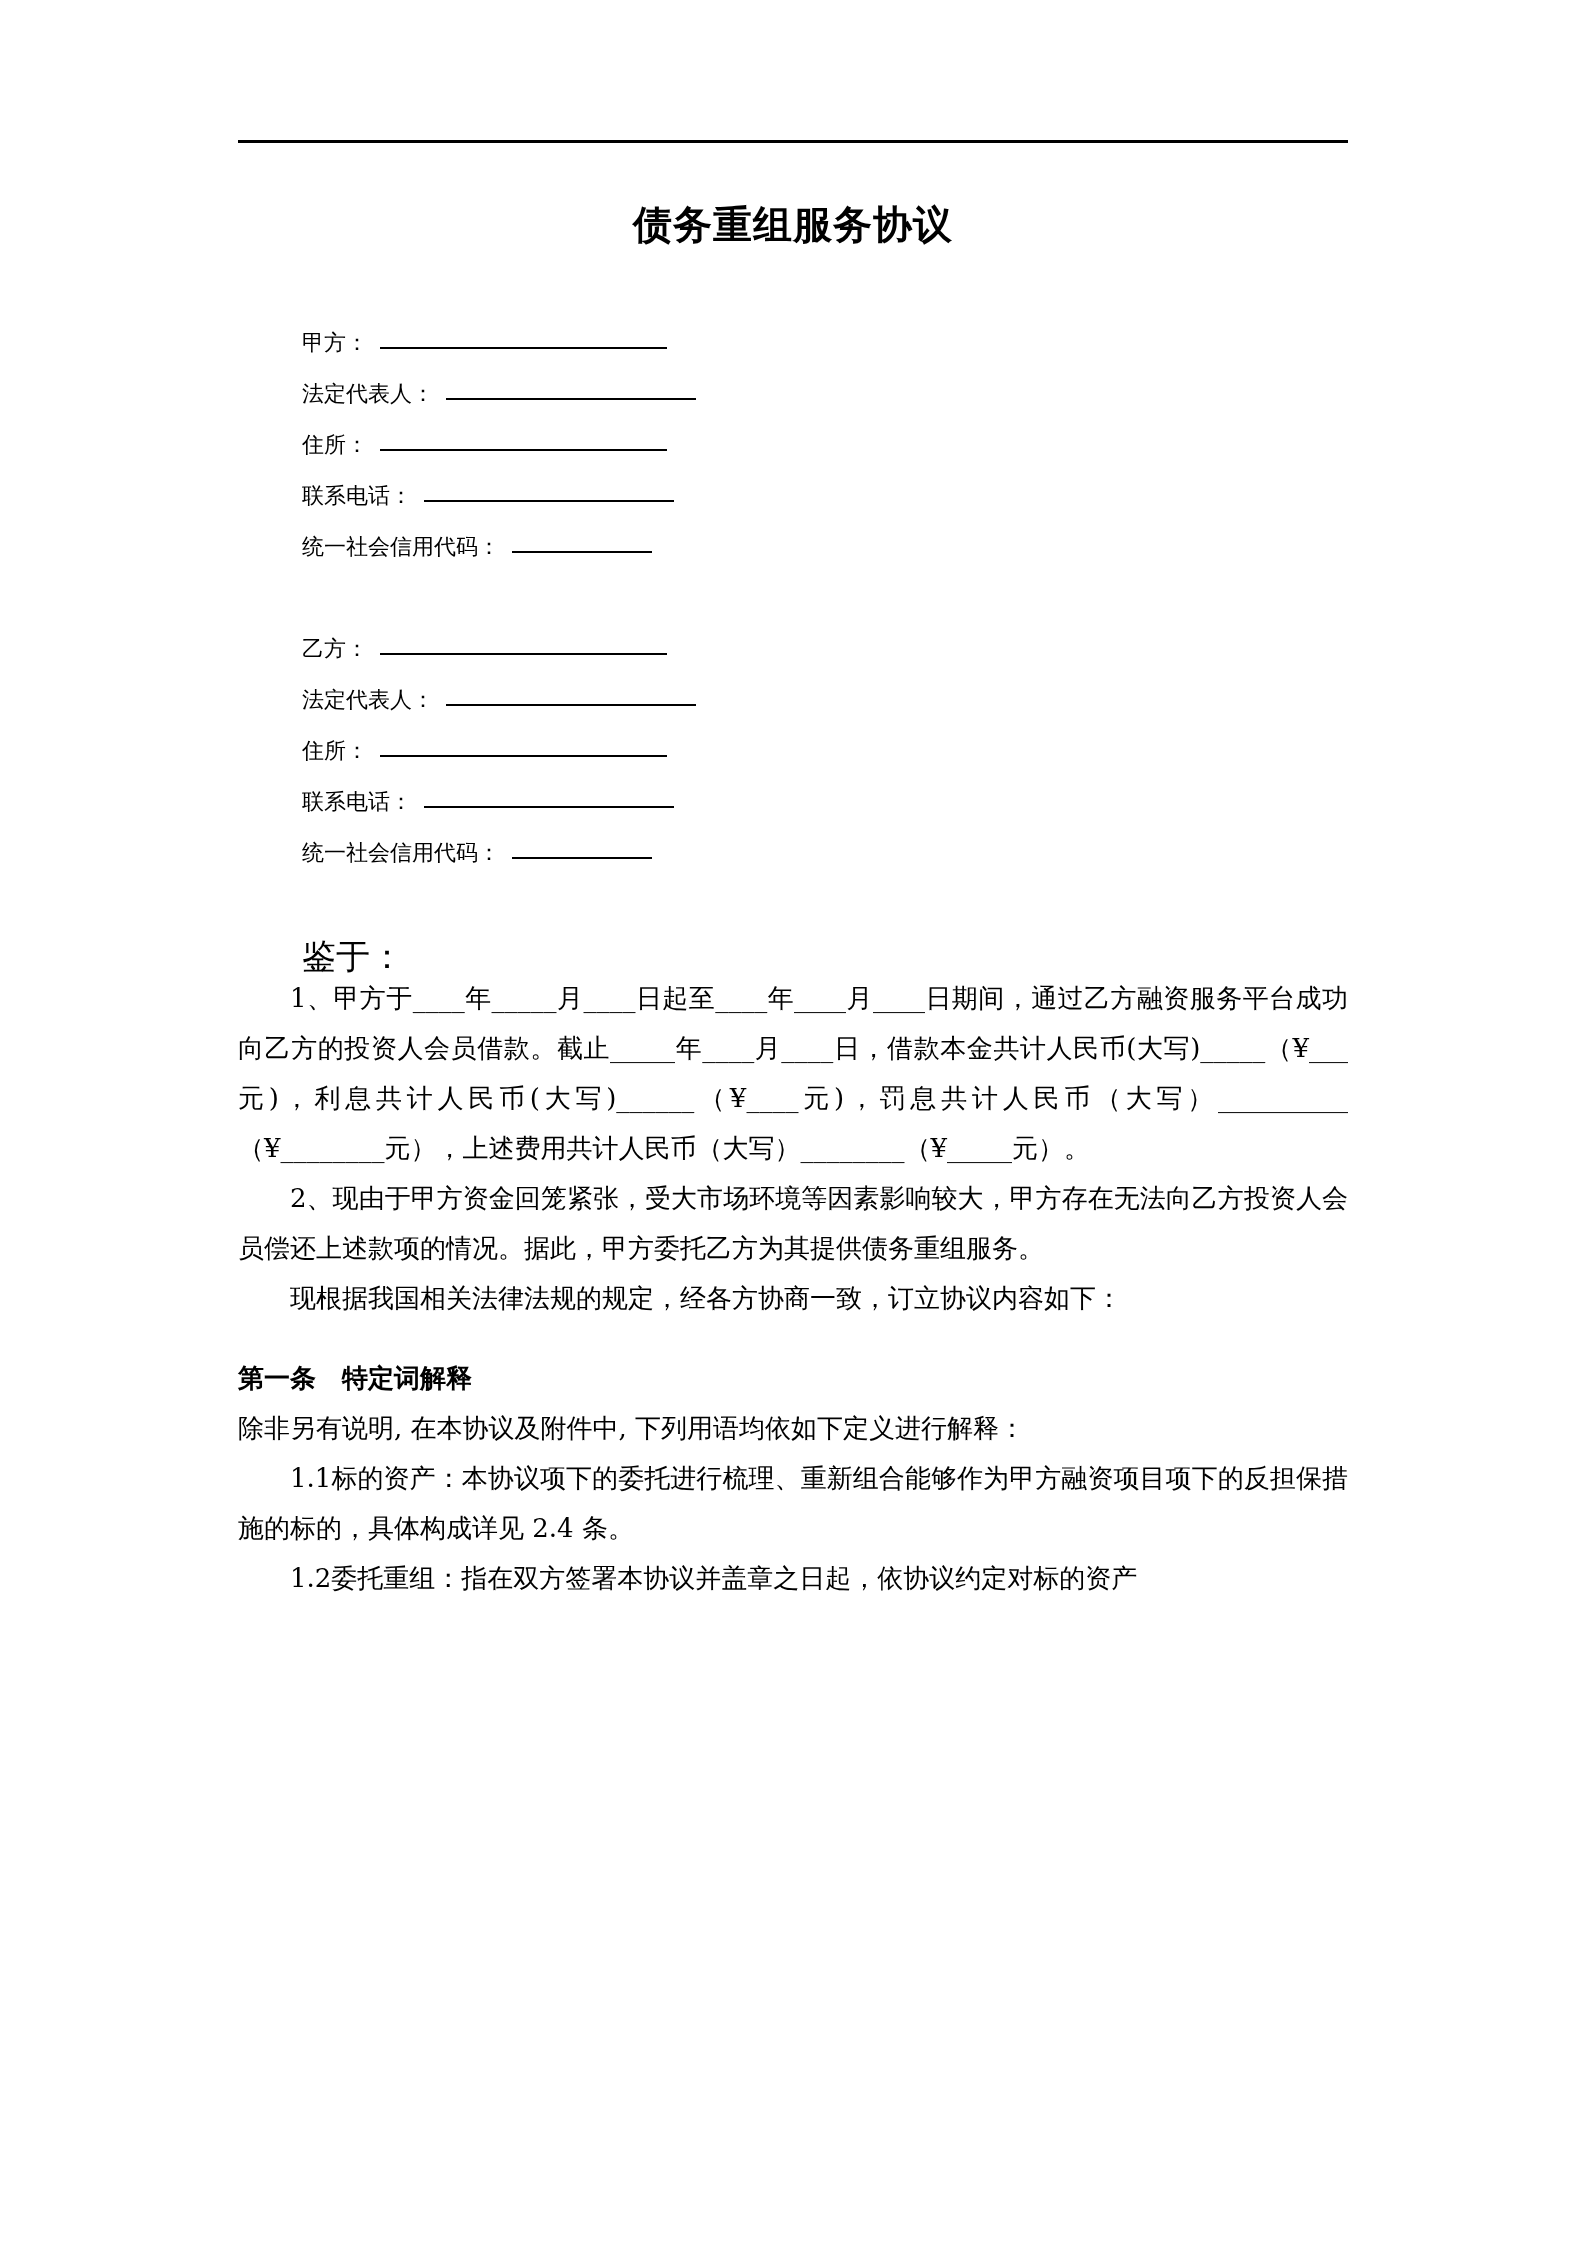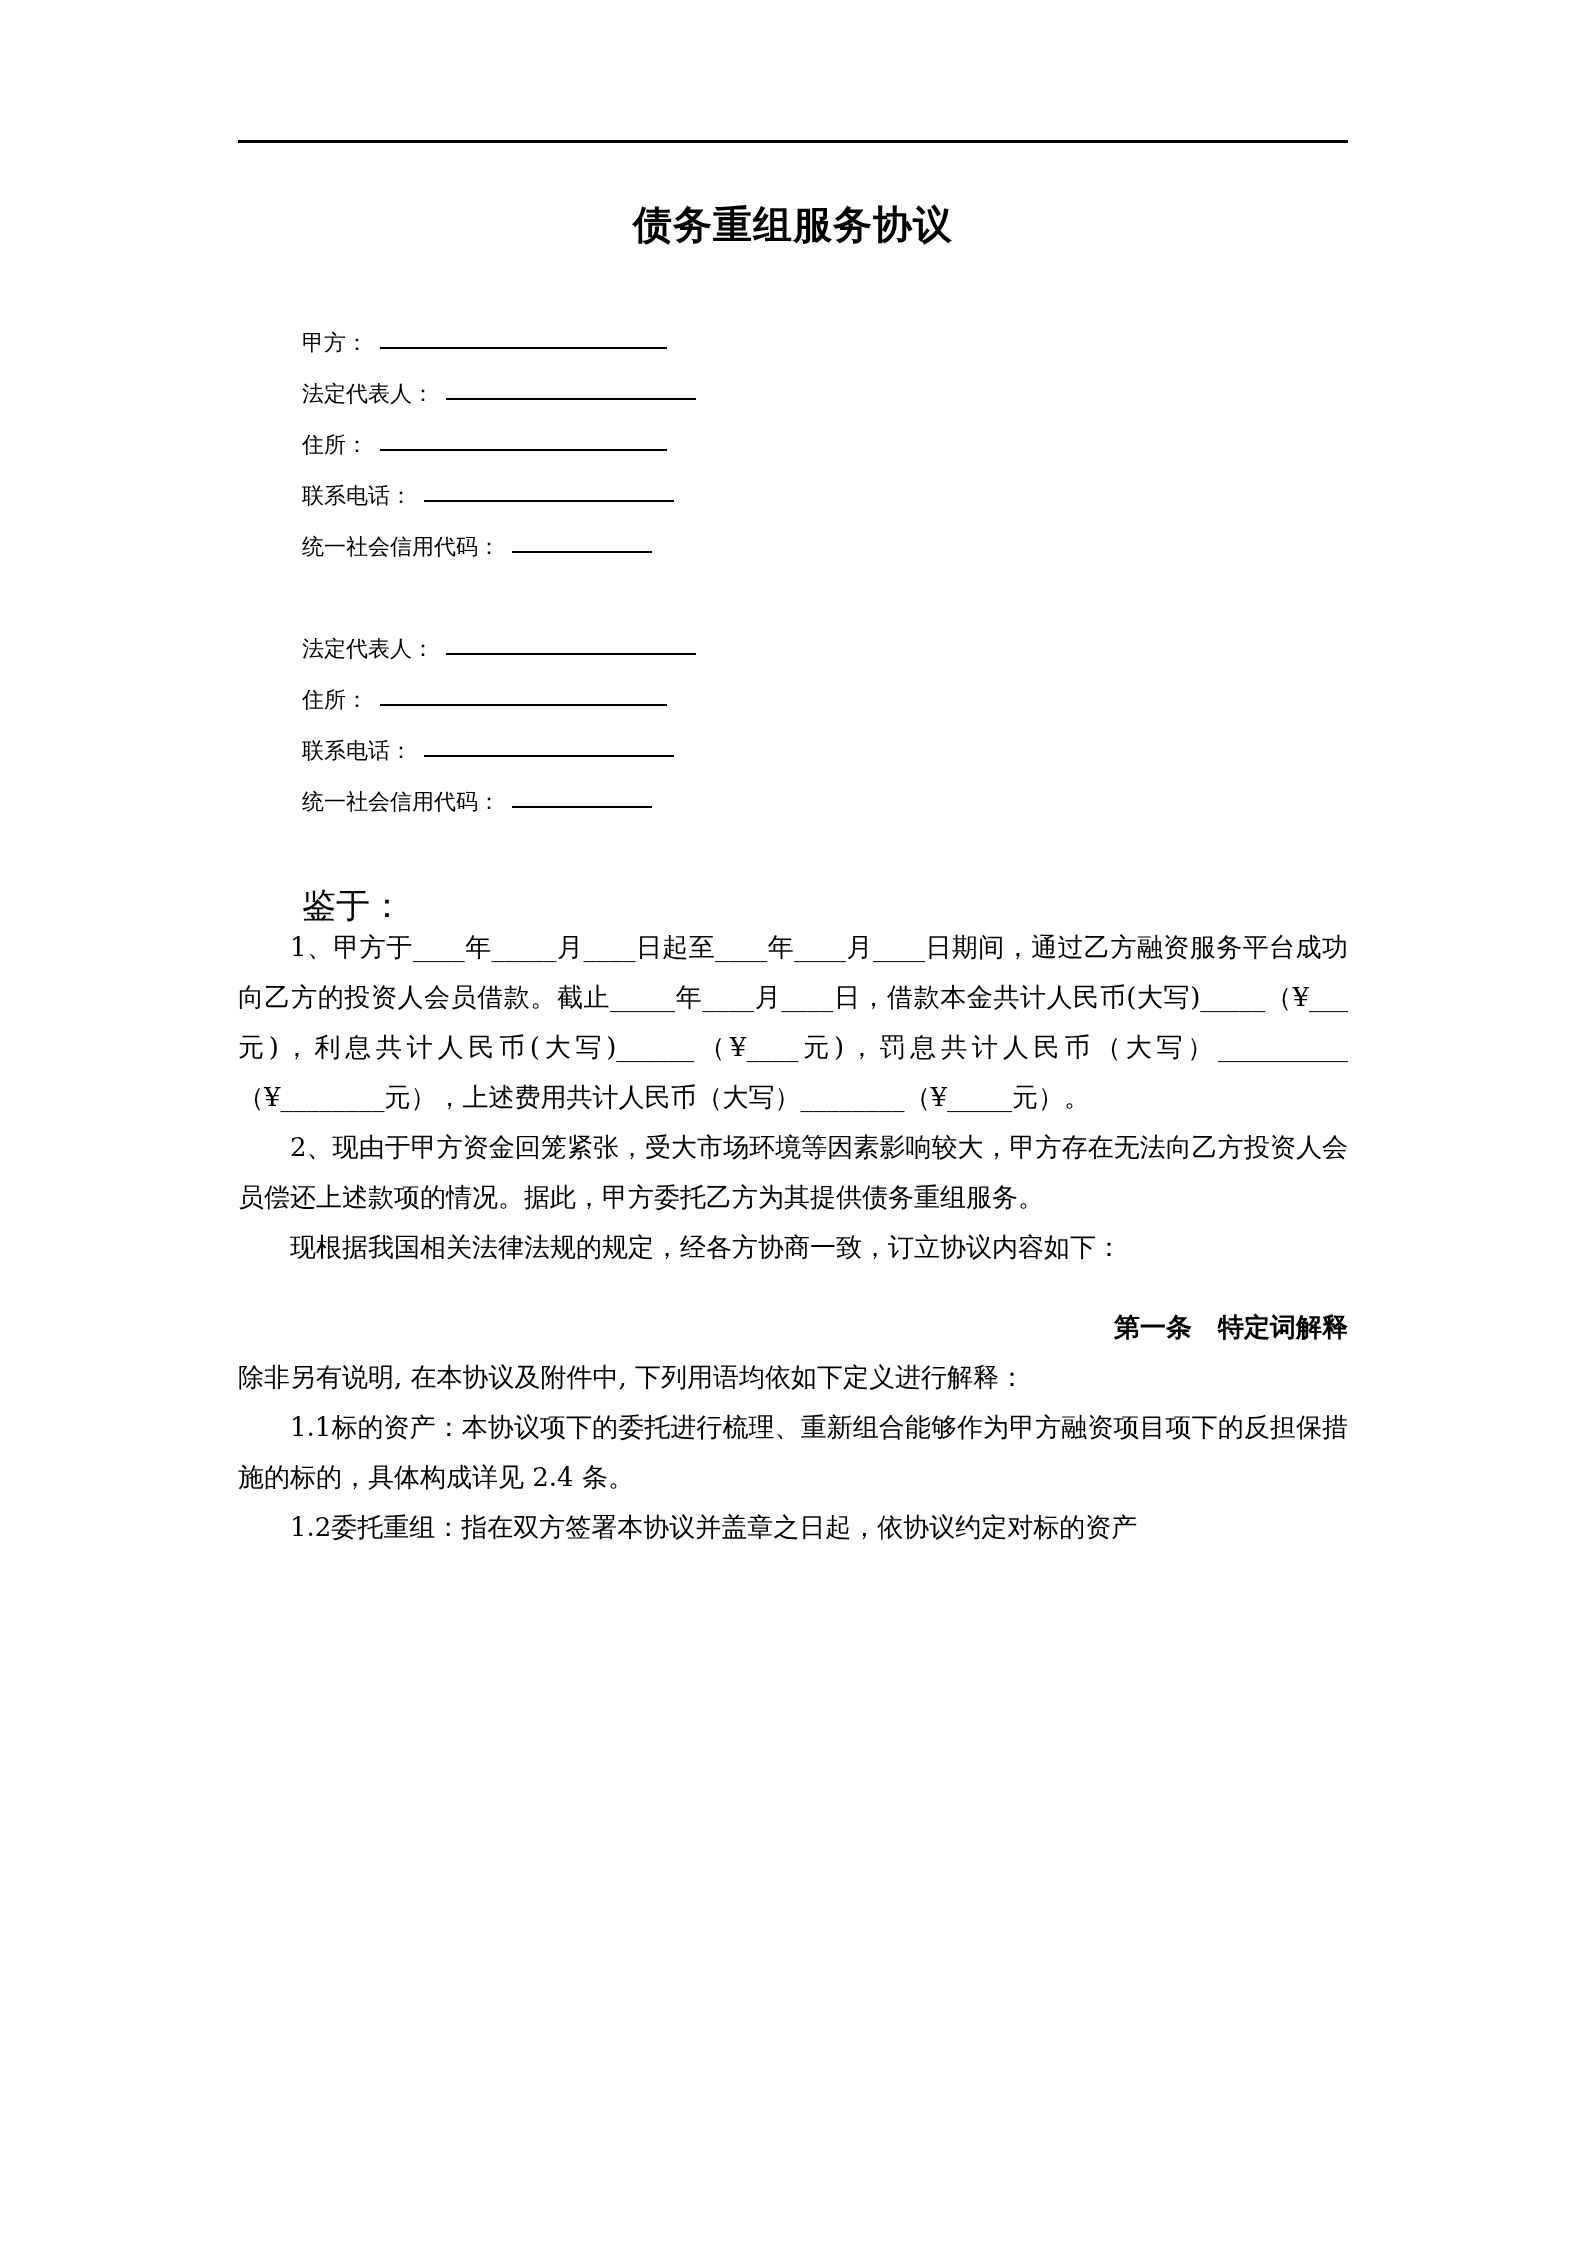--- a/index.html
+++ b/index.html
@@ -91,21 +91,20 @@
   }
   .para.noindent { text-indent: 0; }
 
   .section-head {
     font-size: 26px;
     font-weight: bold;
     line-height: 50px;
     margin: 30px 0 0 0;
     text-indent: 0;
     padding-left: 0;
-    text-align: right;
   }
   .section-head .gap { display: inline-block; width: 26px; }
 </style>
 </head>
 <body>
 
 <div class="page">
 
   <div class="header-rule"></div>
 
@@ -132,20 +131,24 @@
       </div>
       <div class="party-line">
         <span class="party-label">统一社会信用代码：</span>
         <span class="fill-rule w-short"></span>
       </div>
     </div>
 
     <div class="gap-block"></div>
 
     <div class="party-block">
+      <div class="party-line">
+        <span class="party-label">乙方：</span>
+        <span class="fill-rule w-long"></span>
+      </div>
       <div class="party-line">
         <span class="party-label">法定代表人：</span>
         <span class="fill-rule w-med"></span>
       </div>
       <div class="party-line">
         <span class="party-label">住所：</span>
         <span class="fill-rule w-long"></span>
       </div>
       <div class="party-line">
         <span class="party-label">联系电话：</span>

